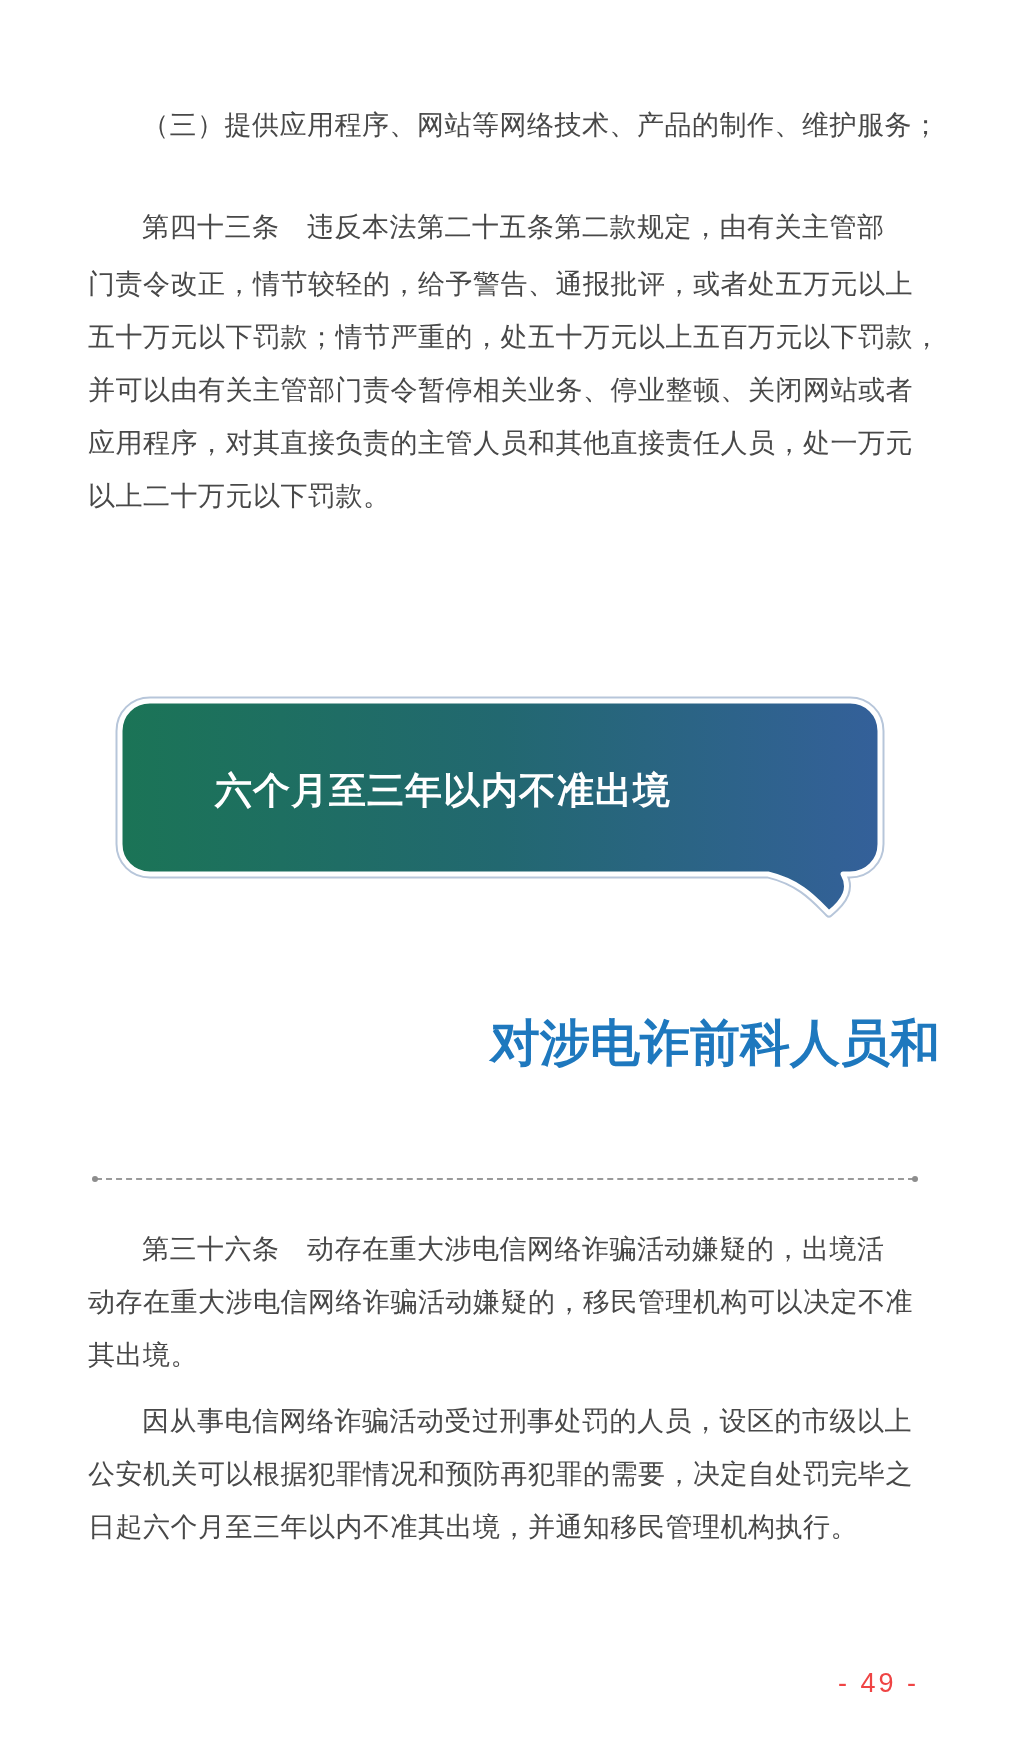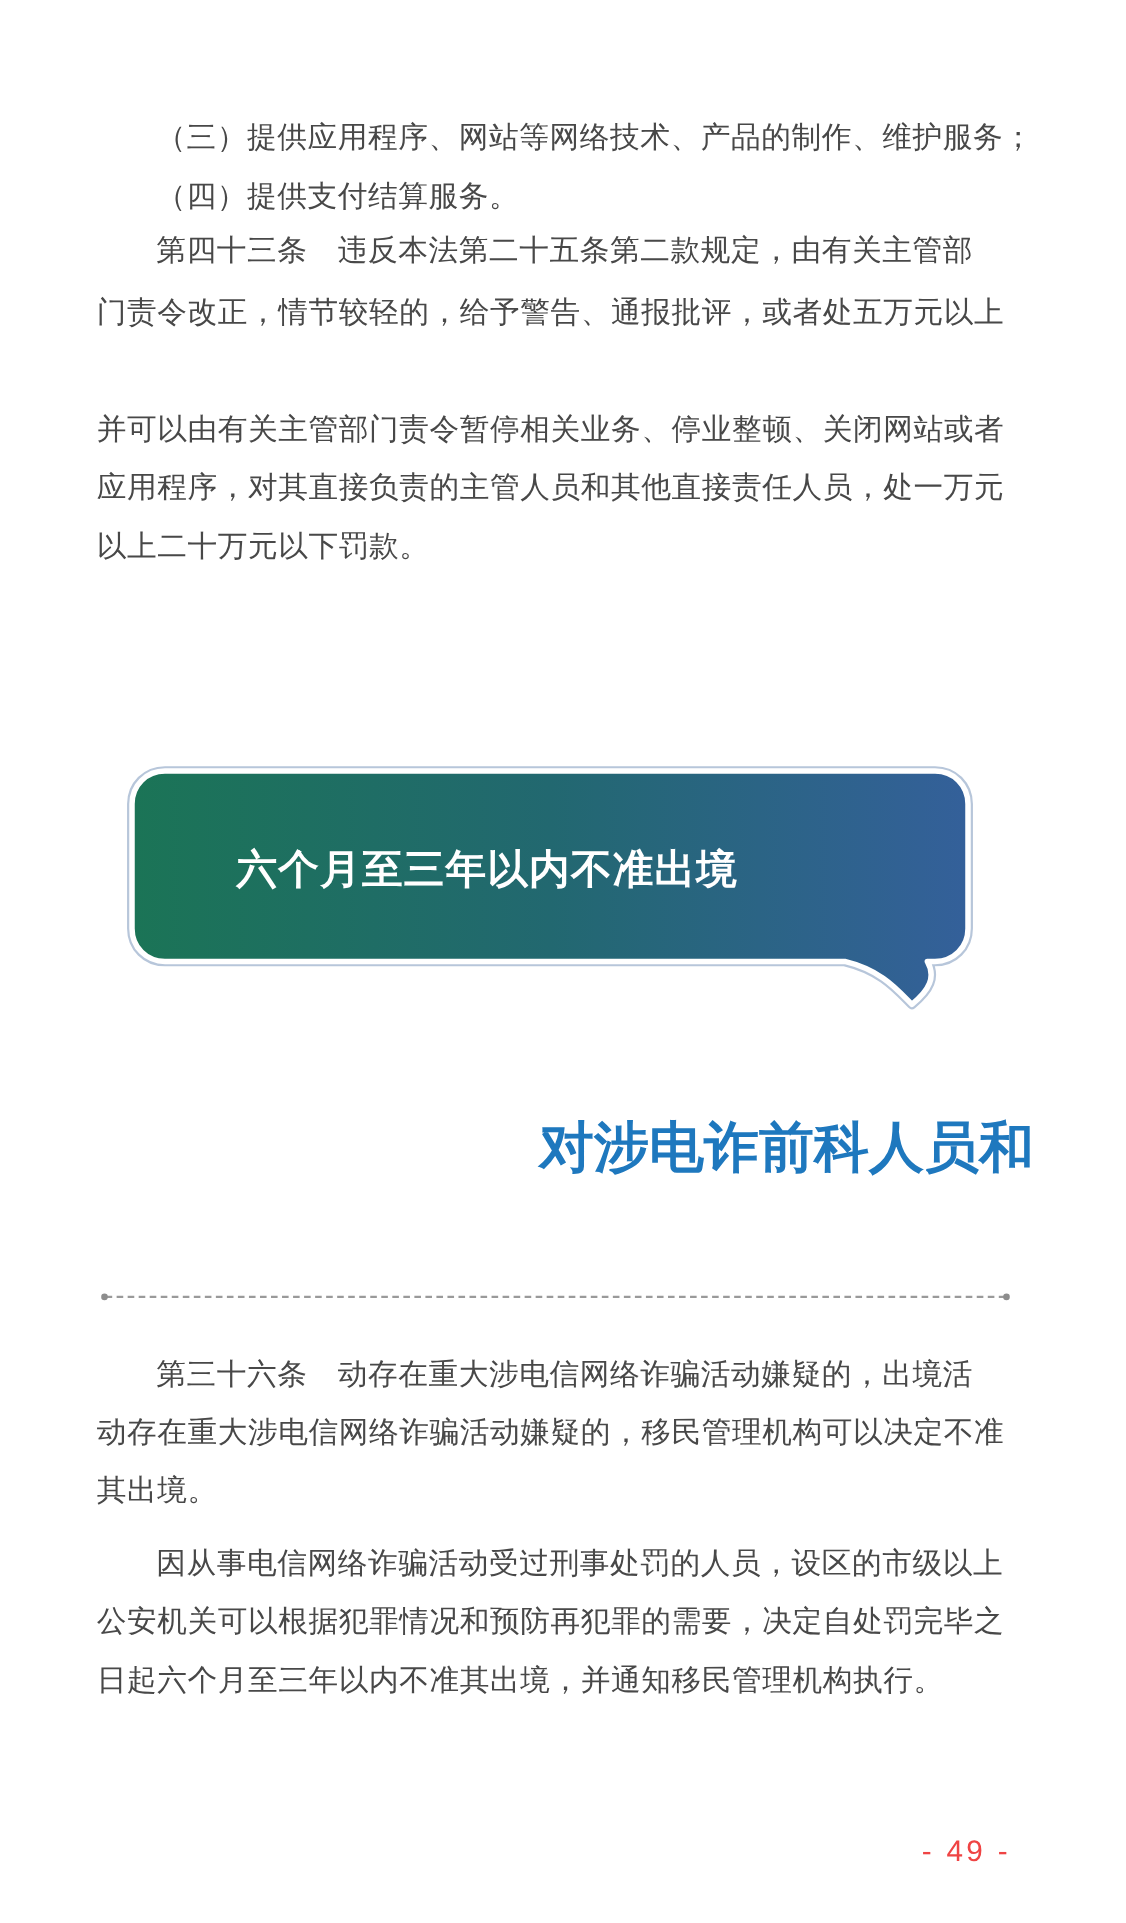--- a/index.html
+++ b/index.html
@@ -70,23 +70,23 @@
     letter-spacing:3px;
     white-space:nowrap;
   }
 </style>
 </head>
 <body>
 
 <div class="page">
 
   <div class="txt indent" style="top:94px">（三）提供应用程序、网站等网络技术、产品的制作、维护服务；</div>
-  <div class="txt indent" style="top:147px">（四）提供支付结算服务。</div>
   <div class="txt indent" style="top:196px">第四十三条　违反本法第二十五条第二款规定，由有关主管部</div>
   <div class="txt" style="top:253px">门责令改正，情节较轻的，给予警告、通报批评，或者处五万元以上</div>
+  <div class="txt" style="top:306px">五十万元以下罚款；情节严重的，处五十万元以上五百万元以下罚款，</div>
   <div class="txt" style="top:412px">应用程序，对其直接负责的主管人员和其他直接责任人员，处一万元</div>
   <div class="txt" style="top:359px">并可以由有关主管部门责令暂停相关业务、停业整顿、关闭网站或者</div>
   <div class="txt" style="top:465px">以上二十万元以下罚款。</div>
 
   <svg class="bubble-svg" viewBox="-10 -10 780 235" xmlns="http://www.w3.org/2000/svg">
     <defs>
       <linearGradient id="bubbleGrad" x1="0" y1="0" x2="1" y2="0">
         <stop offset="0%" stop-color="#1b7456"></stop>
         <stop offset="50%" stop-color="#226870"></stop>
         <stop offset="100%" stop-color="#34609a"></stop>

